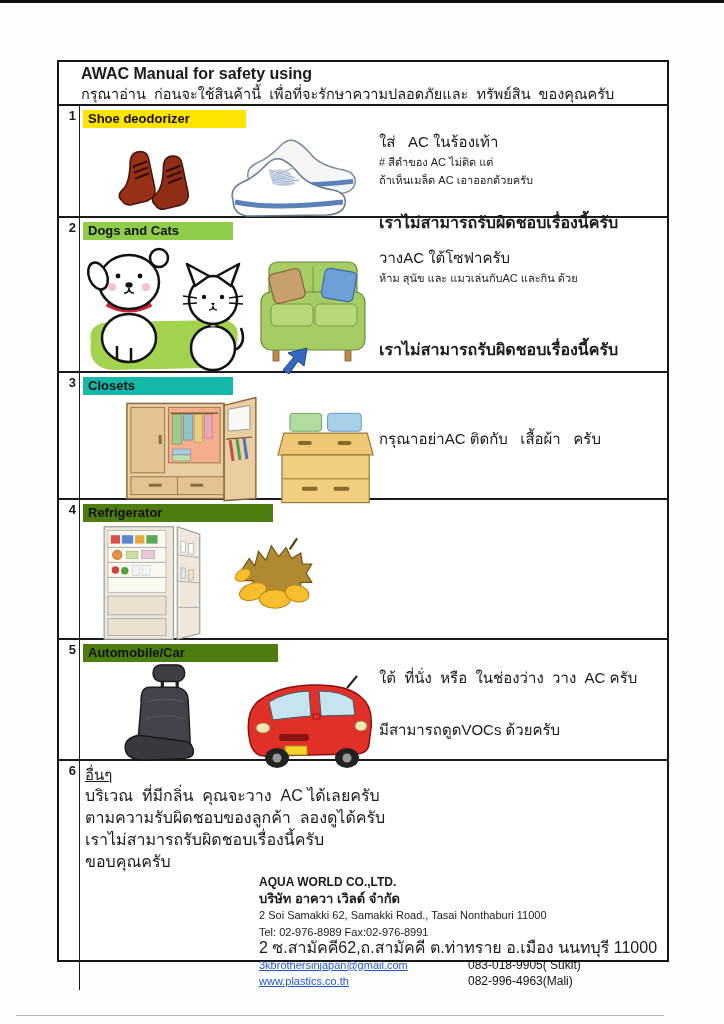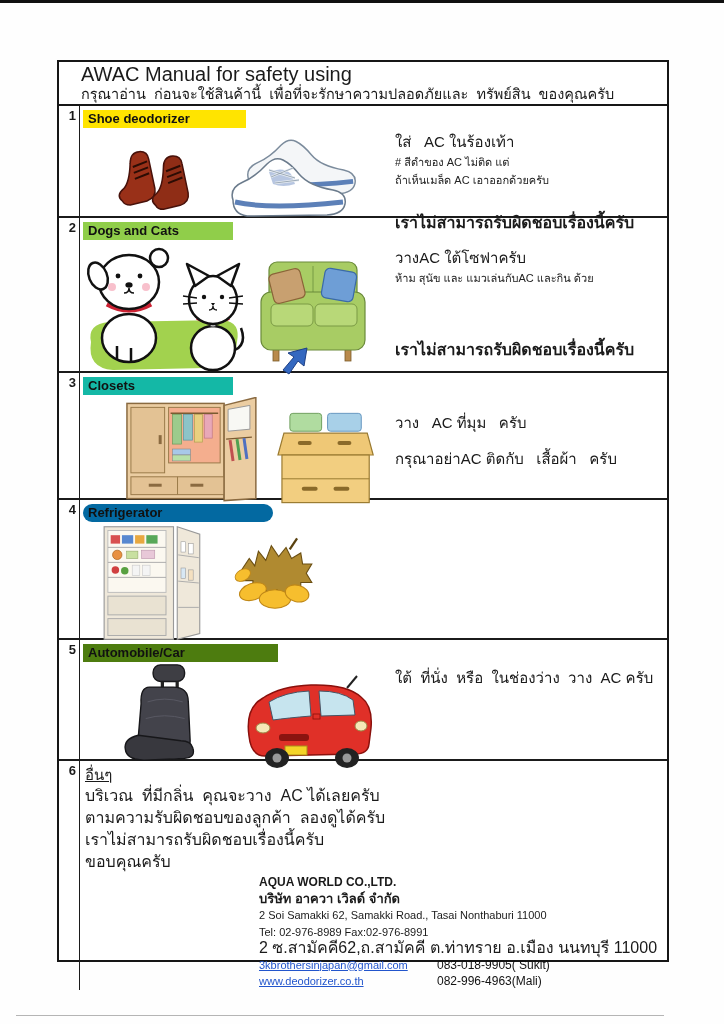--- a/index.html
+++ b/index.html
@@ -10,51 +10,51 @@
     color:#1a1a1a; position:relative; overflow:hidden;
   }
   .scan-top { position:absolute; top:0; left:0; width:724px; height:3px; background:#101010; }
   .scan-bottom { position:absolute; top:1015px; left:16px; width:648px; height:1px; background:#b5b5b5; }
 
   .doc {
     position:absolute; left:57px; top:60px; width:612px; height:902px;
     border:2px solid #161616; display:flex; flex-direction:column; background:#fff;
   }
   .doc-header { height:44px; padding:2px 6px 1px 22px; border-bottom:2px solid #161616; }
-  .doc-title { font-weight:normal; font-size:20px; line-height:20px; }
+  .doc-title { font-weight:bold; font-size:16px; line-height:20px; }
   .doc-sub { font-size:14.5px; line-height:20px; white-space:pre-wrap; }
 
   .row { display:flex; border-bottom:2px solid #1b1b1b; }
   .row.last { border-bottom:none; flex:1; }
   .numcell {
     width:21px; flex:none; border-right:1.5px solid #1b1b1b;
     font-weight:bold; font-size:13px; text-align:right; padding:2px 3px 0 0;
   }
   .content { flex:1; position:relative; padding:4px 4px 0 3px; display:flex; flex-direction:column; }
   .seclabel {
     display:inline-block; align-self:flex-start; font-weight:bold; font-size:13px;
     line-height:16px; padding:1px 6px 1px 5px; color:#111;
   }
-  .rowbody { display:flex; flex:1;gap:16px; }
+  .rowbody { display:flex; flex:1; }
   .imgs { width:292px; flex:none; display:flex; align-items:flex-start; }
   .txt { flex:1; padding:4px 2px 0 4px; }
   .main { font-size:15px; line-height:1.3; white-space:pre-wrap; }
   .note { font-size:11px; line-height:1.35; color:#222; white-space:pre-wrap; }
   .disclaim { font-size:16px; font-weight:600; white-space:pre-wrap; }
 
   .r6line { font-size:16px; line-height:22px; white-space:pre-wrap; padding-left:2px; }
   .r6label { font-size:15px; line-height:20px; padding-left:2px;text-decoration:underline; }
   .company { margin:1px 0 0 176px; line-height:16.5px; }
   .c-name-en { font-weight:bold; font-size:12px; }
   .c-name-th { font-weight:bold; font-size:13px; }
   .c-small { font-size:11px; }
   .c-th { font-size:16px; }
   .linkrow { display:flex; font-size:11px; align-items:flex-end; }
   .linkrow .lnk { width:178px; text-decoration:underline; }
-  .linkrow .ph { font-size:12px; color:#111; }
+  .linkrow .ph { font-size:12px; color:#111;margin-left:31px; }
   a { cursor:pointer; }
   svg { display:block; }
 </style>
 </head>
 <body>
 
 <div class="scan-top"></div>
 <div class="scan-bottom"></div>
 
 <div class="doc">
@@ -206,31 +206,30 @@
             <path d="M8,28 L92,28 L98,50 L2,50 Z" fill="#efc876" stroke="#9a7a30" stroke-width="1.2"></path>
             <rect x="22" y="36" width="14" height="4" rx="2" fill="#8a6a2a"></rect>
             <rect x="62" y="36" width="14" height="4" rx="2" fill="#8a6a2a"></rect>
             <rect x="6" y="50" width="88" height="48" fill="#f2ce80" stroke="#9a7a30" stroke-width="1.2"></rect>
             <path d="M6,74 L94,74" stroke="#9a7a30" stroke-width="1"></path>
             <rect x="26" y="82" width="16" height="4" rx="2" fill="#8a6a2a"></rect>
             <rect x="58" y="82" width="16" height="4" rx="2" fill="#8a6a2a"></rect>
           </svg>
         </div>
         <div class="txt" style="padding-top:18px">
-          <div class="main">วาง   AC ที่มุม   ครับ</div>
           <div class="main" style="margin-top:16px">กรุณาอย่าAC ติดกับ   เสื้อผ้า   ครับ</div>
         </div>
       </div>
     </div>
   </div>
 
   <div class="row" style="height:140px">
     <div class="numcell">4</div>
     <div class="content">
-      <span class="seclabel" style="min-width: 190px; background-color: #0369a1; border-radius: 9px;">Refrigerator</span>
+      <span class="seclabel" style="min-width: 190px; background-color: #4d7c0f;">Refrigerator</span>
       <div class="rowbody">
         <div class="imgs">
           <svg width="112" height="120" viewBox="0 0 112 128" style="margin:1px 0 0 12px">
             <rect x="6" y="4" width="74" height="120" fill="#efe8da" stroke="#999" stroke-width="1.2"></rect>
             <rect x="10" y="8" width="62" height="66" fill="#fbf8f0" stroke="#bbb" stroke-width="1"></rect>
             <path d="M10,26 L72,26 M10,42 L72,42 M10,58 L72,58" stroke="#aaa" stroke-width="1"></path>
             <rect x="13" y="13" width="10" height="9" fill="#d85050"></rect>
             <rect x="25" y="13" width="12" height="9" fill="#5888d0"></rect>
             <rect x="39" y="13" width="10" height="9" fill="#e8a840"></rect>
             <rect x="51" y="13" width="12" height="9" fill="#58a858"></rect>
@@ -287,20 +286,21 @@
             <rect x="44" y="64" width="30" height="7" rx="3" fill="#8a1410"></rect>
             <rect x="50" y="76" width="22" height="9" fill="#f4d428" stroke="#a8901a" stroke-width="1"></rect>
             <ellipse cx="42" cy="88" rx="12" ry="10" fill="#222"></ellipse>
             <circle cx="42" cy="88" r="4.5" fill="#999"></circle>
             <ellipse cx="112" cy="88" rx="12" ry="10" fill="#222"></ellipse>
             <circle cx="112" cy="88" r="4.5" fill="#999"></circle>
           </svg>
         </div>
         <div class="txt" style="padding-top:6px">
           <div class="main">ใต้  ที่นั่ง  หรือ  ในช่องว่าง  วาง  AC ครับ</div>
+          <div class="main" style="margin-top:32px">มีสามารถดูดVOCs ด้วยครับ</div>
         </div>
       </div>
     </div>
   </div>
 
   <div class="row last">
     <div class="numcell">6</div>
     <div class="content">
       <div class="r6label">อื่นๆ</div>
       <div class="r6line">บริเวณ  ที่มีกลิ่น  คุณจะวาง  AC ได้เลยครับ</div>
@@ -311,20 +311,20 @@
         <div class="c-name-en">AQUA WORLD CO.,LTD.</div>
         <div class="c-name-th">บริษัท อาควา เวิลด์ จำกัด</div>
         <div class="c-small">2 Soi Samakki 62, Samakki Road., Tasai Nonthaburi 11000</div>
         <div class="c-small">Tel: 02-976-8989 Fax:02-976-8991</div>
         <div class="c-th">2 ซ.สามัคคี62,ถ.สามัคคี ต.ท่าทราย อ.เมือง นนทบุรี 11000</div>
         <div class="linkrow">
           <a class="lnk" style="color: rgb(34, 85, 204);">3kbrothersinjapan@gmail.com</a>
           <span class="ph">083-018-9905( Sukit)</span>
         </div>
         <div class="linkrow">
-          <a class="lnk" style="color: rgb(34, 85, 204);">www.deodorizer.co.th</a>
+          <a class="lnk" style="color: rgb(34, 85, 204);">www.plastics.co.th</a>
           <span class="ph">082-996-4963(Mali)</span>
         </div>
       </div>
     </div>
   </div>
 
 </div>
 
 </body></html>

